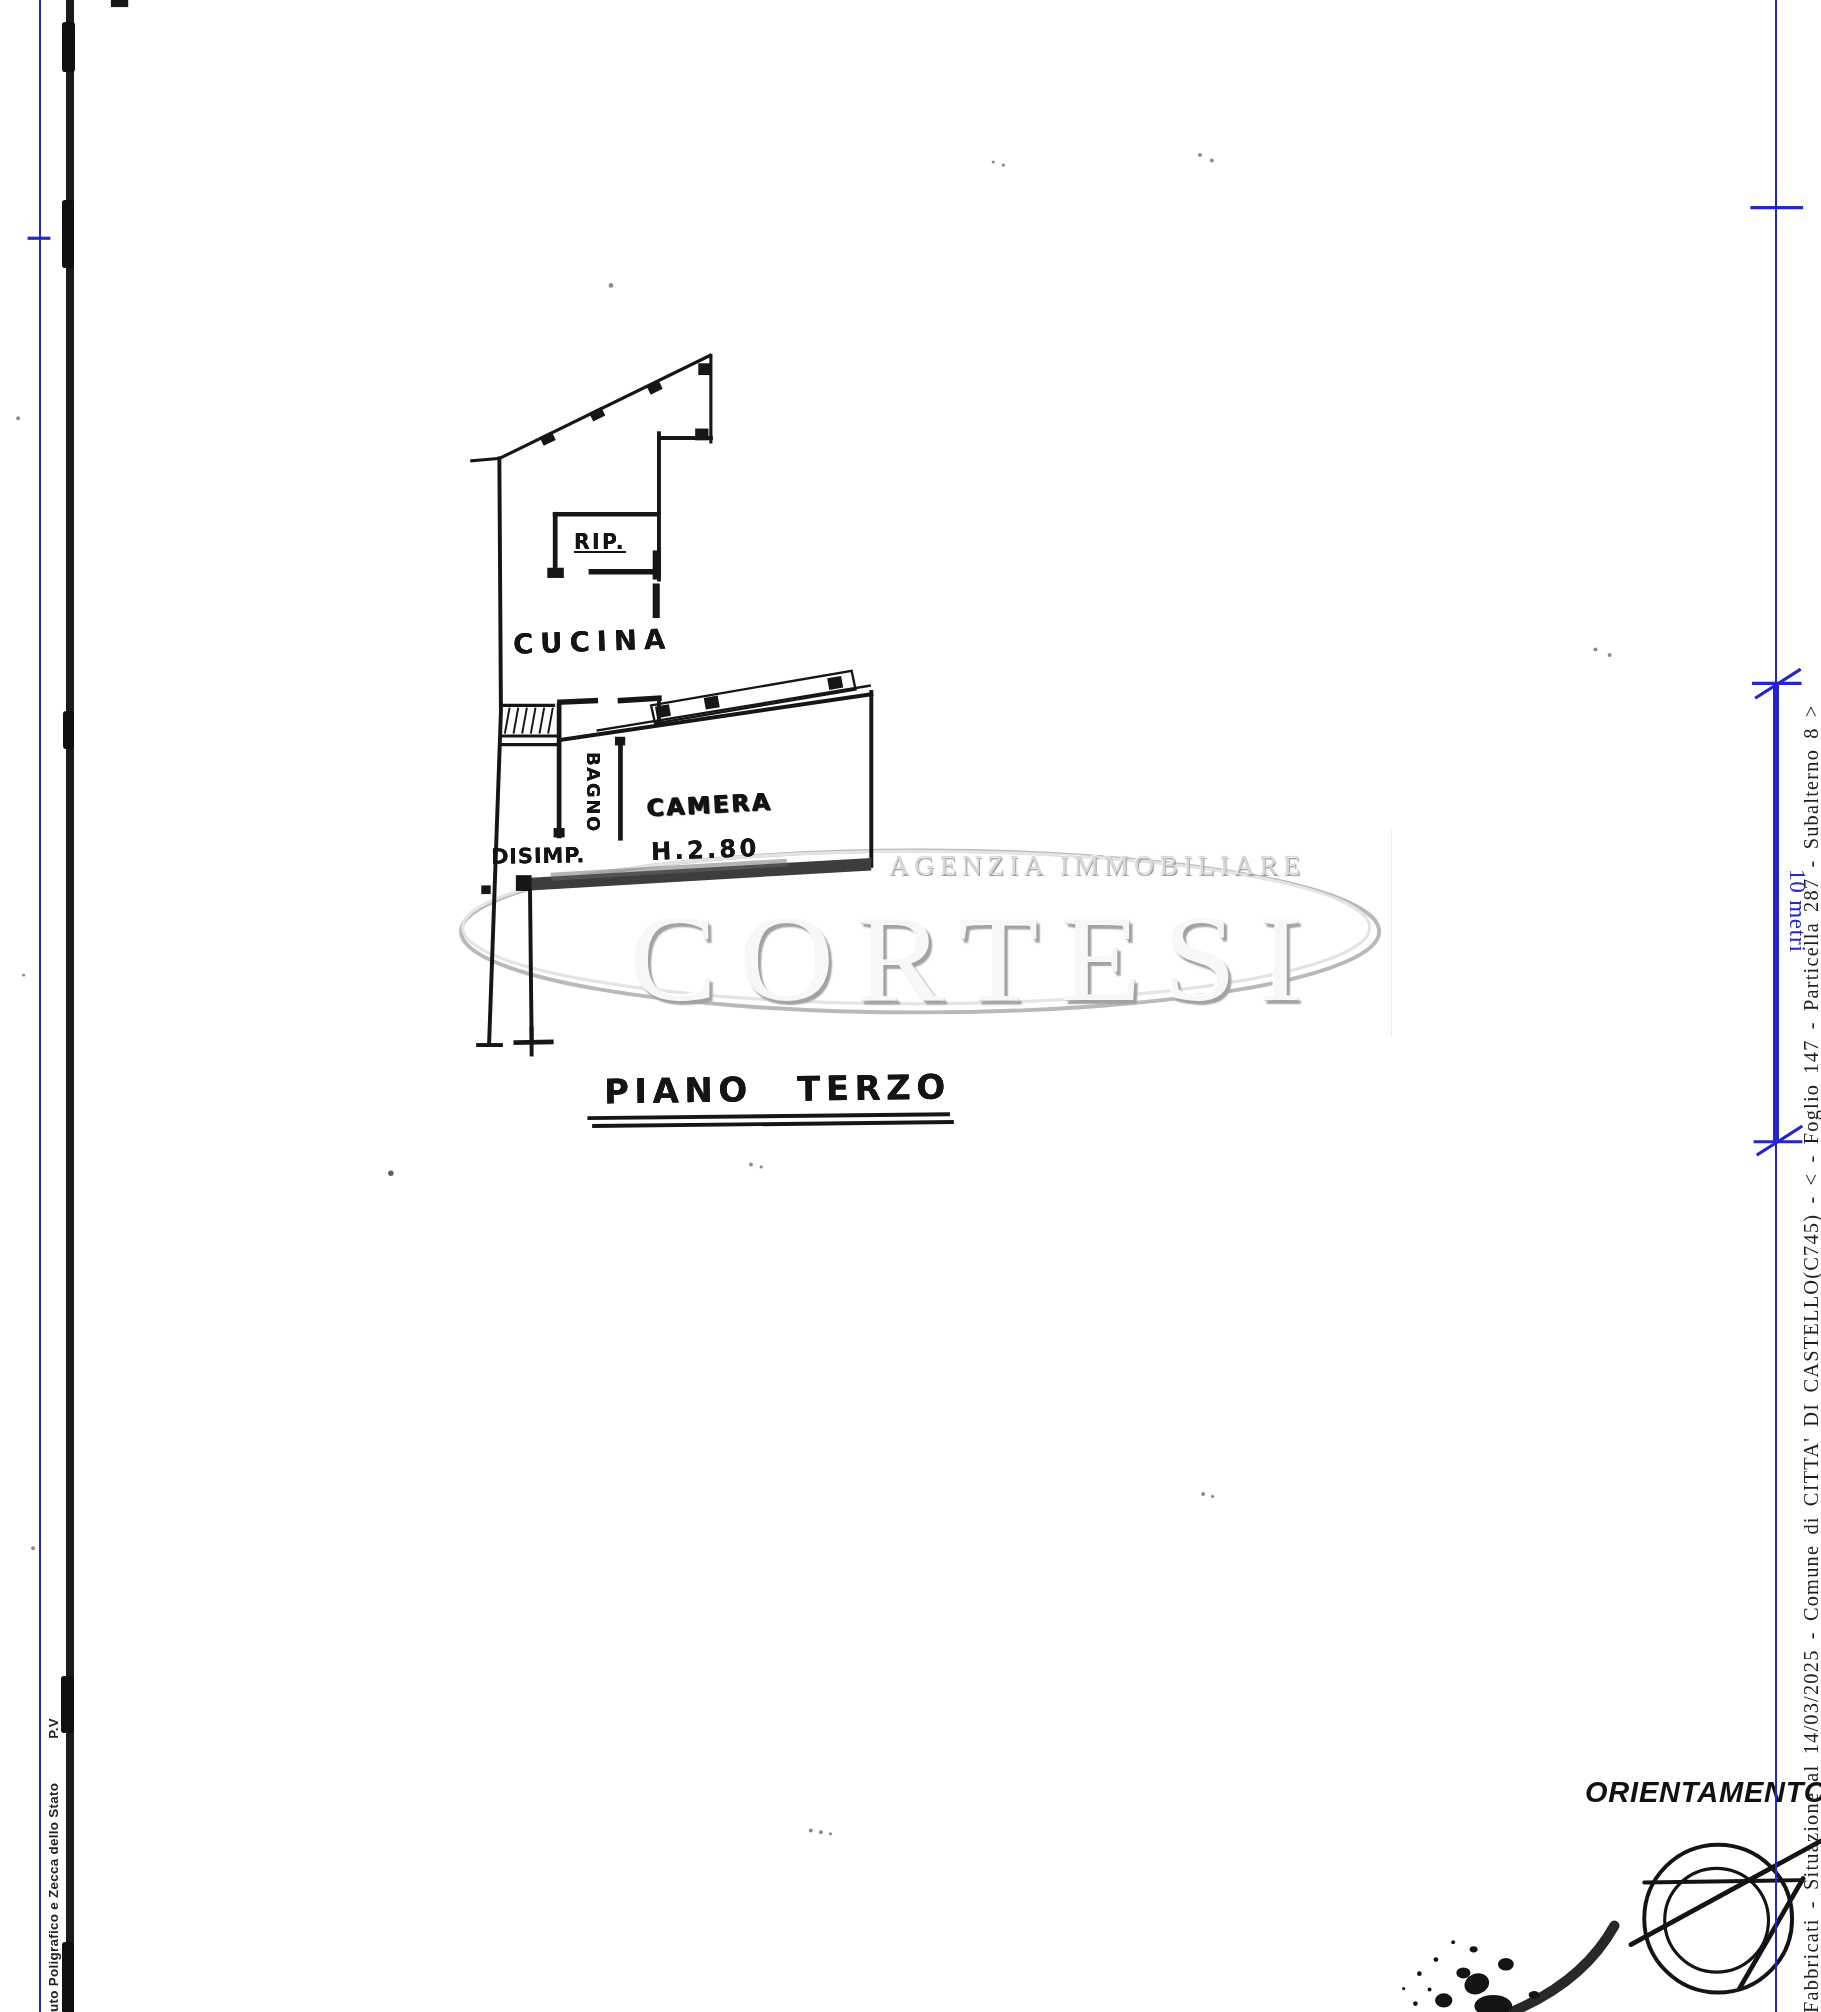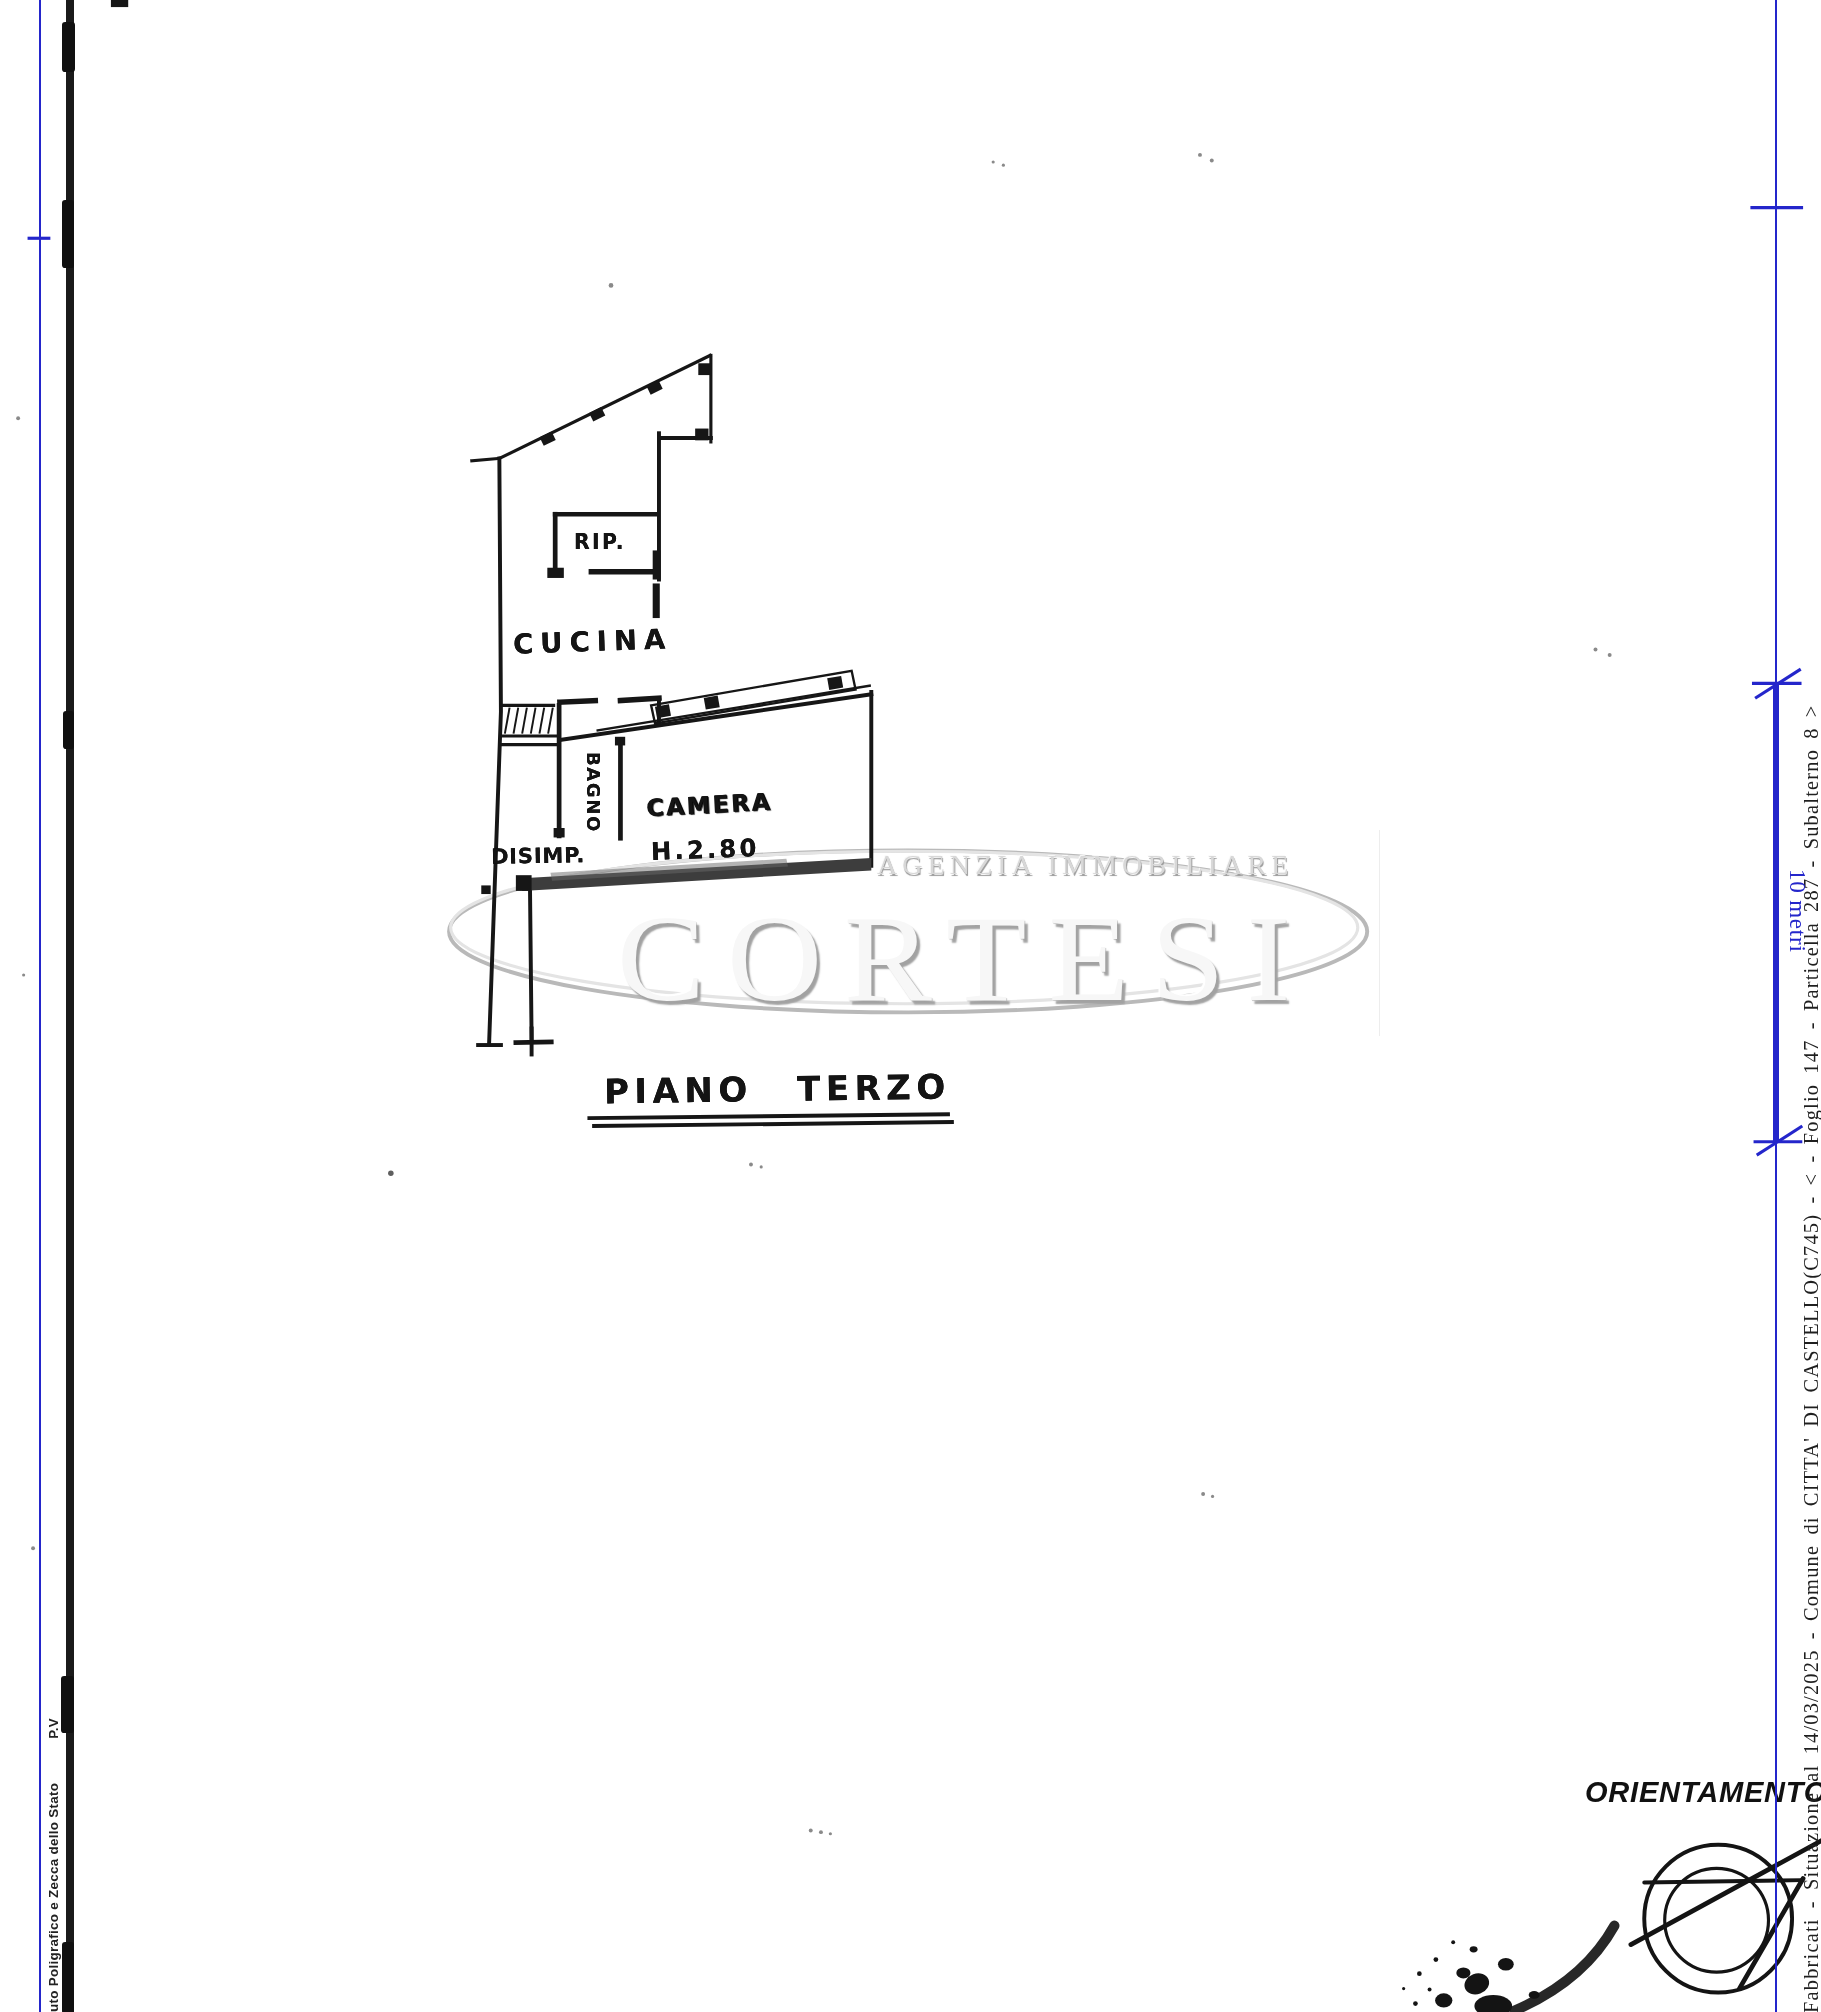--- a/index.html
+++ b/index.html
@@ -30,40 +30,40 @@
     letter-spacing:1.2px;word-spacing:3.9px;white-space:nowrap;z-index:4;
   }
   .scale-label{
     position:absolute;left:1810px;top:869px;height:23.6px;
     transform:rotate(90deg);transform-origin:top left;
     font-family:"Liberation Serif",serif;font-size:23px;color:#2426cb;
     letter-spacing:0.8px;white-space:nowrap;z-index:6;
   }
   
   .watermark{
-    position:absolute;left:442px;top:830px;width:937px;height:206px;
+    position:absolute;left:454px;top:830px;width:937px;height:206px;
     overflow:hidden;border-right:1.6px solid #ededed;z-index:1;
   }
   .wm-agency{
     position:absolute;left:435px;top:19px;white-space:nowrap;
     font-family:"Liberation Serif",serif;font-size:28px;letter-spacing:5.1px;
     color:#d8d8d8;text-shadow:0.8px 1.6px 0.8px #9c9c9c,-0.8px -0.8px 0.8px #fafafa;
   }
   .wm-brand{
     position:absolute;left:175px;top:68px;line-height:1;white-space:nowrap;
     font-family:"Liberation Serif",serif;font-size:122px;letter-spacing:20.4px;
     transform:scaleX(1.08);transform-origin:left center;
     color:#f7f7f7;text-shadow:3.1px 3.9px 1.6px #a2a2a2,-1.6px -1.6px 0.8px #ffffff,0.8px 0.8px 0.8px #c9c9c9;
   }
   
   .hand{
     position:absolute;font-family:"DejaVu Sans",sans-serif;font-weight:700;
     color:#141414;white-space:nowrap;z-index:3;text-shadow:0 0 0.5px #000;
   }
-  .lbl-rip{left:574px;top:530px;font-size:20.4px;letter-spacing:2.4px;}
+  .lbl-rip{left:574px;top:530px;font-size:20.4px;letter-spacing:2.4px;text-decoration:underline;}
   .lbl-cucina{left:513px;top:625px;font-size:27.5px;letter-spacing:7px;transform:rotate(-2deg);}
   .lbl-bagno{left:604px;top:752px;font-size:18px;letter-spacing:1.6px;
     transform:rotate(90deg);transform-origin:top left;}
   .lbl-disimp{left:491px;top:844px;font-size:21px;letter-spacing:0.8px;transform:rotate(-1deg);}
   .lbl-camera{left:646px;top:791px;font-size:23.6px;letter-spacing:2.4px;font-weight:800;
     transform:rotate(-3deg);text-shadow:0.8px 0 0 #000,1.6px 0.8px 0.8px #333;}
   .lbl-height{left:651px;top:835px;font-size:24.4px;letter-spacing:3.1px;transform:rotate(-2deg);}
   .lbl-caption{left:604px;top:1069px;font-size:34px;letter-spacing:5.5px;word-spacing:27px;transform:rotate(-.8deg);}
   .lbl-orient{
     position:absolute;left:1585px;top:1776px;z-index:3;white-space:nowrap;

